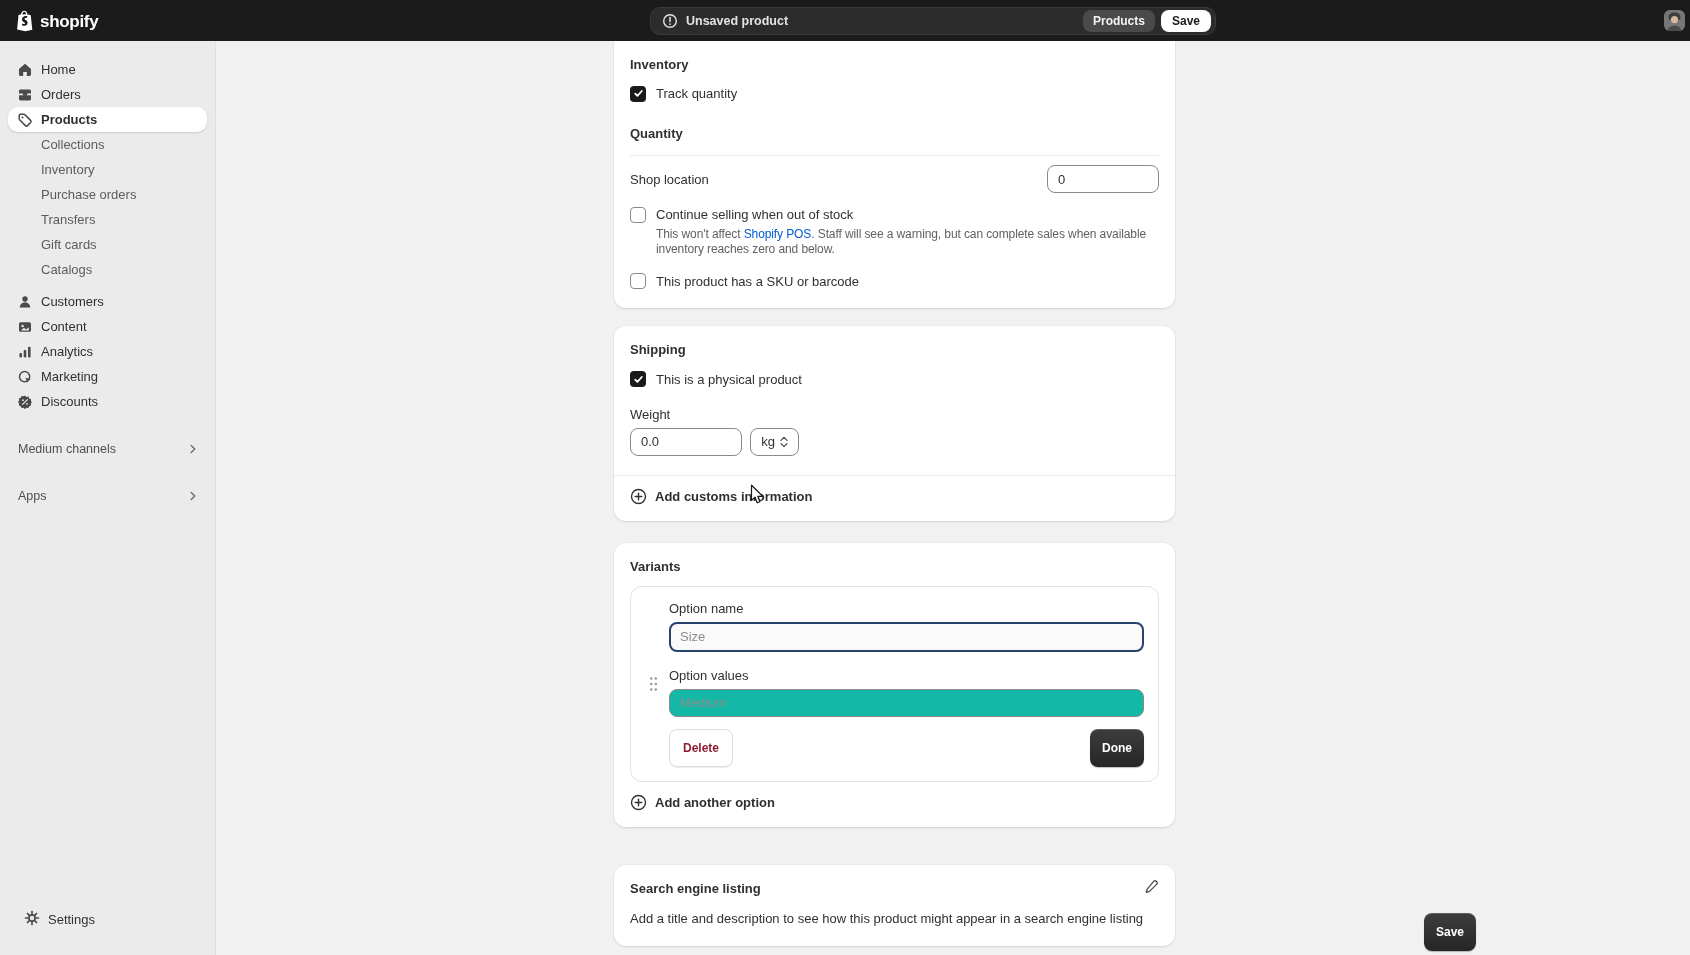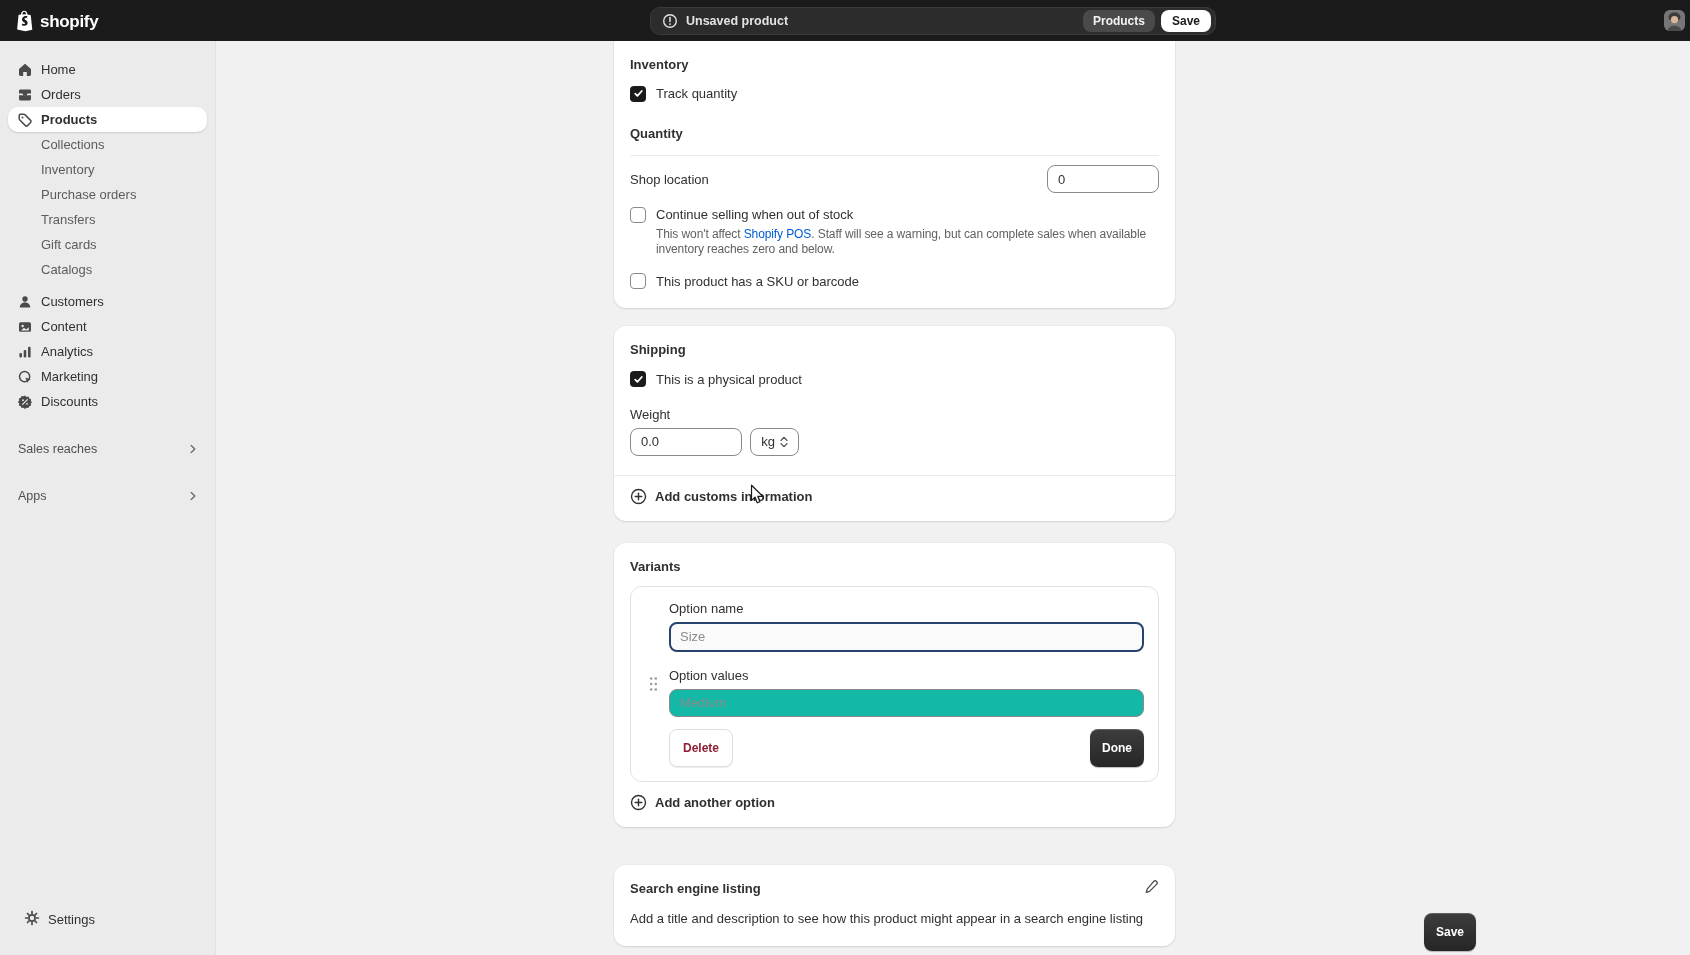--- a/index.html
+++ b/index.html
@@ -250,21 +250,21 @@
             <path d="M8 1.6l1.5 1.3 2-.3.7 1.9 1.9.7-.3 2L15.1 8l-1.3 1.5.3 2-1.9.7-.7 1.9-2-.3L8 15.1l-1.5-1.3-2 .3-.7-1.9-1.9-.7.3-2L.9 8l1.3-1.5-.3-2 1.9-.7.7-1.9 2 .3z" fill="#4a4a4a"></path>
             <path d="m5.6 10.4 4.8-4.8" stroke="#ebebeb" stroke-width="1.2" stroke-linecap="round"></path>
             <circle cx="6" cy="6.2" r="0.9" fill="#ebebeb"></circle>
             <circle cx="10" cy="9.8" r="0.9" fill="#ebebeb"></circle>
           </svg>
       </span>
       <span>Discounts</span>
     </div>
 
     <div class="nav-section sc">
-      <span>Sales reaches</span>
+      <span>Medium channels</span>
       <span style="display:flex;">
         <svg width="12" height="12" viewBox="0 0 12 12">
             <path d="m4.2 2.4 3.6 3.6-3.6 3.6" fill="none" stroke="#6b6b6b" stroke-width="1.4" stroke-linecap="round" stroke-linejoin="round"></path>
           </svg>
       </span>
     </div>
     <div class="nav-section apps">
       <span>Apps</span>
       <span style="display:flex;">
         <svg width="12" height="12" viewBox="0 0 12 12">

